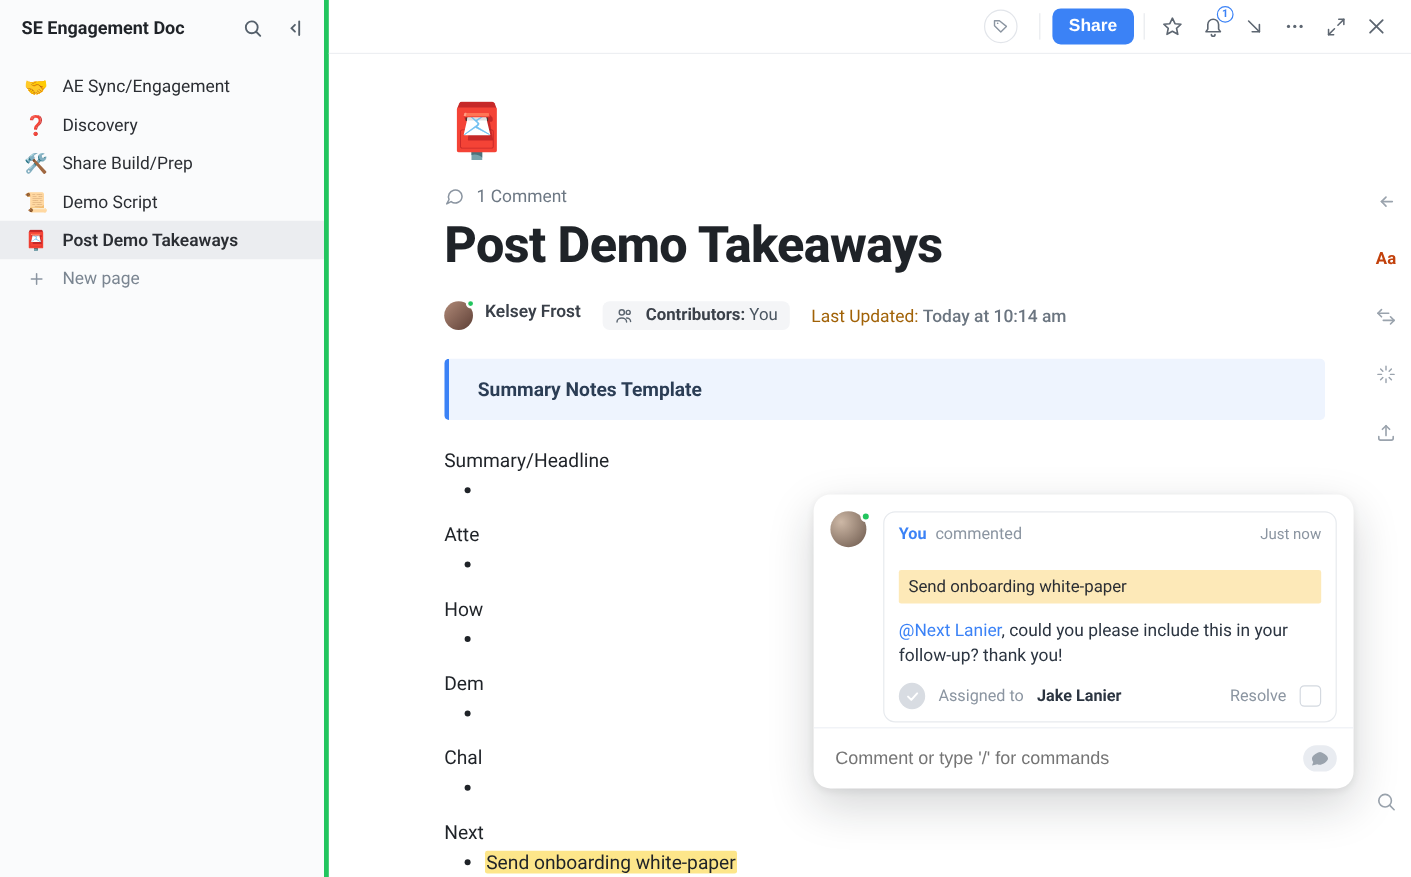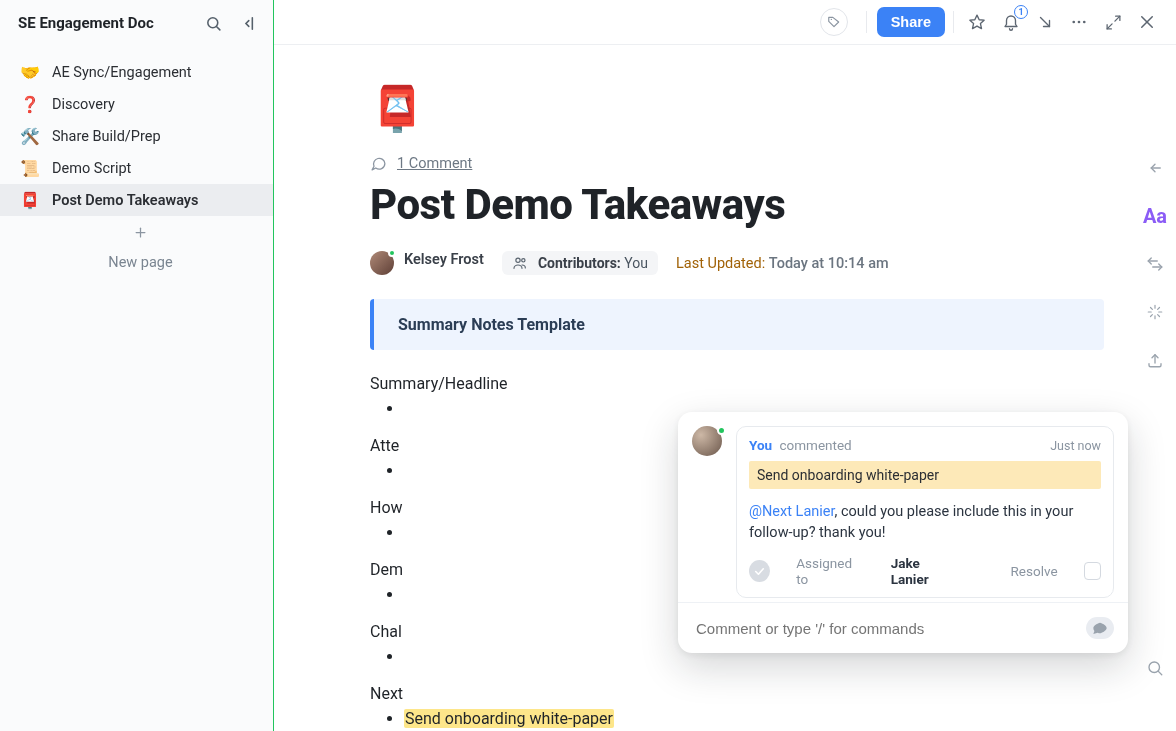--- a/index.html
+++ b/index.html
@@ -11,21 +11,21 @@
       overflow: hidden;
       background:#fff;
     }
 
     
     .sidebar {
       position: absolute;
       left: 0; top: 0;
       width: 274px; height: 731px;
       background:#fafbfc;
-      border-right:1px solid #22c55e;
+      border-right:4px solid #22c55e;
     }
     .sidebar-header {
       display:flex; align-items:center;
       height: 46px;
       padding: 0 10px 0 18px;
       gap:8px;
     }
     .sidebar-title {
       flex:1;
       font-size:15px;
@@ -56,21 +56,21 @@
     .nav-item .emoji {
       width:20px; text-align:center; font-size:16px;
     }
     .nav-item .plus {
       width:20px; height:20px; display:flex; align-items:center; justify-content:center; color:#8b95a1;
     }
     .nav-item.active {
       background:#ebedf0;
       font-weight:600;
     }
-    .nav-item.newpage { color:#7a8591;flex-direction:column; }
+    .nav-item.newpage { color:#7a8591; }
 
     
     .topbar {
       position:absolute;
       left:274px; right:0; top:0;
       height:45px;
       border-bottom:1px solid #edeff2;
       display:flex; align-items:center;
       padding:0 14px 0 14px;
       justify-content:flex-end;
@@ -108,21 +108,20 @@
     }
     .doc-emoji {
       font-size:44px;
       margin-bottom:20px;
       width:52px;
     }
     .comment-line {
       display:flex; align-items:center; gap:10px;
       color:#6d7884; font-size:14.5px;
       margin-bottom:8px;
-      text-decoration:underline;
     }
     .comment-line svg { color:#8b95a1; }
 
     .doc-title {
       font-size:42px; font-weight:800; color:#1f2328;
       letter-spacing:-0.5px;
       margin-bottom:22px;
     }
 
     .meta-row {
@@ -178,21 +177,21 @@
     .hl-yellow { background:#fde68a; border-radius:2px; padding:0 1px; }
 
     
     .right-rail {
       position:absolute; right:0; top:45px; width:42px; bottom:0;
       display:flex; flex-direction:column; align-items:center;
       padding-top:110px; gap:22px;
       color:#9aa3ad;
     }
     .right-rail .ri { width:26px; height:26px; display:flex; align-items:center; justify-content:center; cursor:pointer; }
-    .right-rail .ri.Aa { font-weight:700; font-size:20px; color:#8b5cf6; }
+    .right-rail .ri.Aa { font-weight:700; font-size:14px; color:#c2410c; }
     .right-rail-bottom {
       position:absolute; bottom:50px; width:100%; display:flex; justify-content:center;
     }
 
     
     .comment-card {
       position:absolute;
       left:678px; top:412px;
       width:450px;
       background:#fff;
@@ -216,39 +215,39 @@
     }
     .cc-inner {
       flex:1;
       border:1px solid #e7eaee;
       border-radius:10px;
       padding:10px 12px 10px 12px;
       position:relative;
     }
     .cc-header {
       display:flex; align-items:center; justify-content:space-between;
-      font-size:13.5px; margin-bottom:8px;
+      font-size:13.5px; margin-bottom:22px;
     }
     .cc-you { color:#3b82f6; font-weight:700; margin-right:4px; }
     .cc-action { color:#8b95a1; }
     .cc-time { color:#8b95a1; font-size:12.5px; }
     .cc-quoted {
       background:#fde9b8;
       padding:6px 8px;
       border-radius:2px;
       font-size:14px;
       margin-bottom:12px;
     }
     .cc-body {
       font-size:14.5px; color:#2b3440; line-height:1.45;
       margin-bottom:12px;
     }
     .cc-body a { color:#3b82f6; text-decoration:none; }
     .cc-footer {
-      display:flex; align-items:center; gap:26px;
+      display:flex; align-items:center; gap:11px;
       font-size:13.5px;
     }
     .cc-check {
       width:22px; height:22px; border-radius:50%;
       background:#d8dce2;
       display:flex; align-items:center; justify-content:center;
       color:#fff;
     }
     .cc-assigned-lbl { color:#8b95a1; }
     .cc-assigned-name { color:#2b3440; font-weight:700; }

